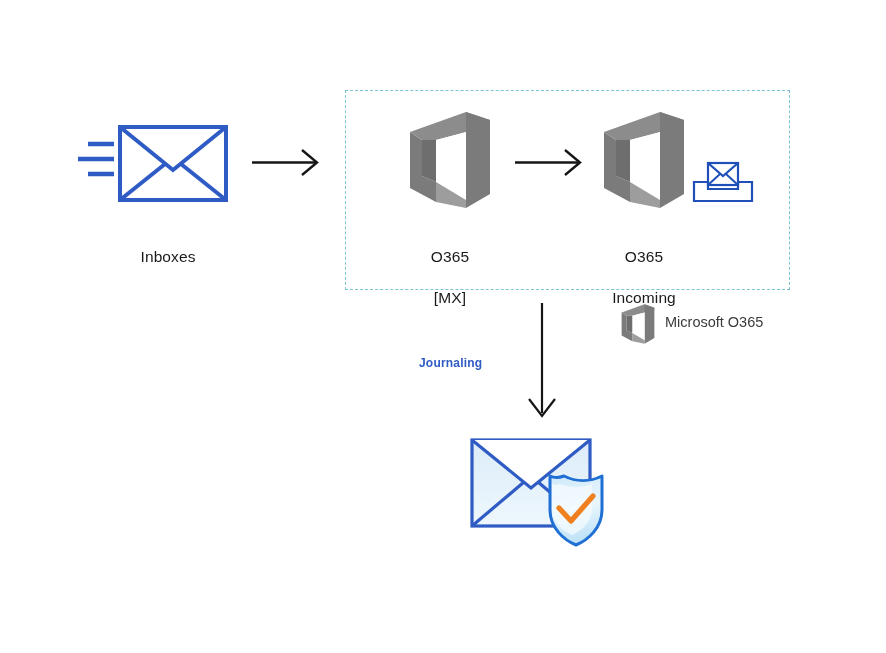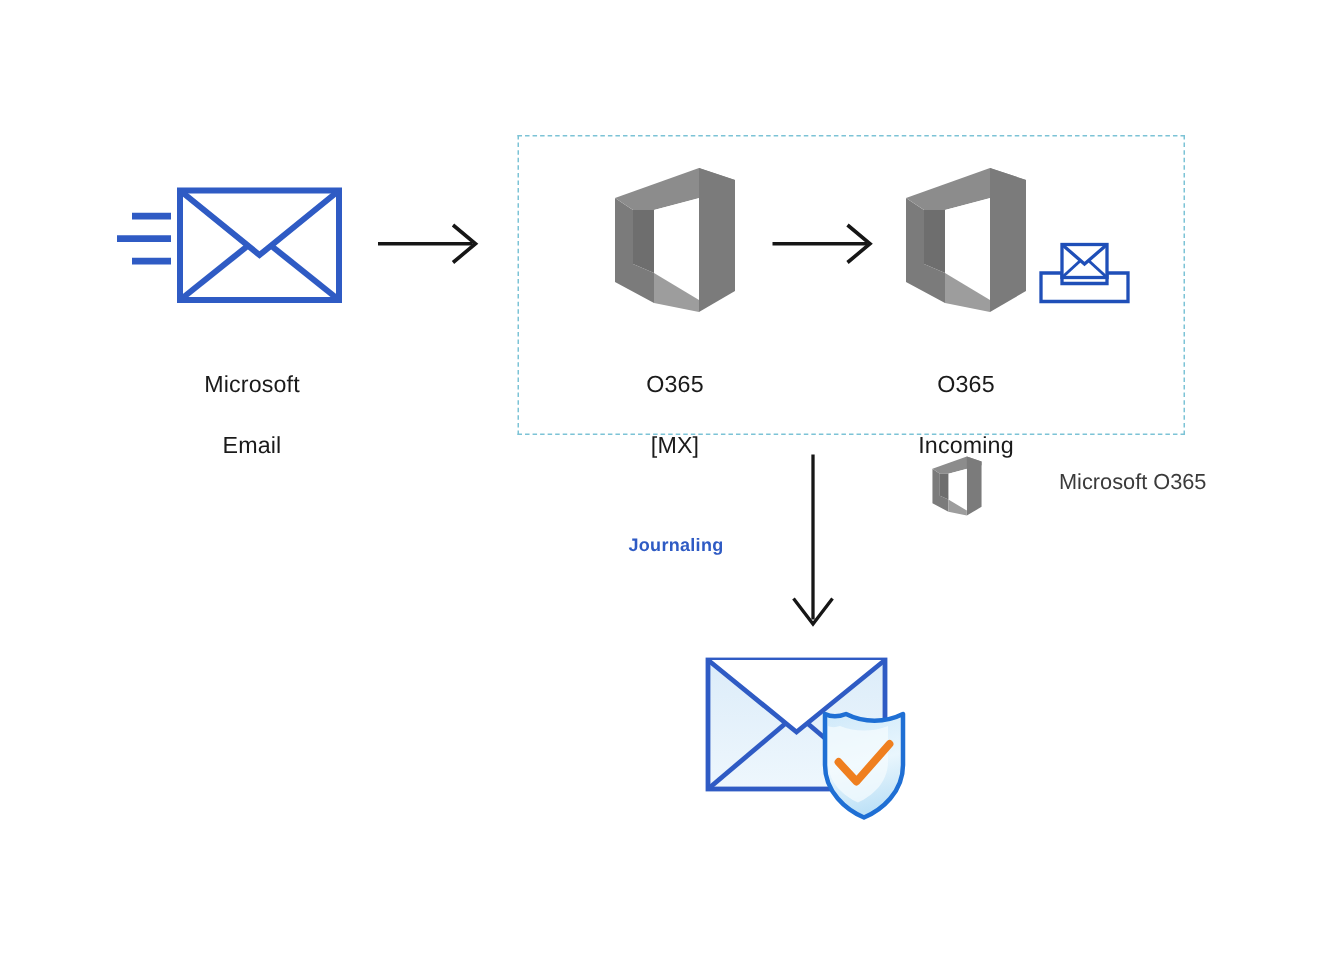--- a/index.html
+++ b/index.html
@@ -73,22 +73,21 @@
       <line x1="18" y1="56" x2="44" y2="56" stroke="#2f5bc4" stroke-width="4.5" stroke-linecap="butt"></line>
 
       <rect x="50" y="9" width="106" height="73" fill="#ffffff" stroke="#2f5bc4" stroke-width="4"></rect>
 
       <path d="M50 9 L103 52 L156 9" fill="none" stroke="#2f5bc4" stroke-width="4" stroke-linejoin="miter"></path>
       <path d="M50 82 L95 46" fill="none" stroke="#2f5bc4" stroke-width="4"></path>
       <path d="M156 82 L111 46" fill="none" stroke="#2f5bc4" stroke-width="4"></path>
     </svg>
   </div>
   <div class="caption" style="left:98px; top:226px; width:140px;">
-    <span class="caption-line">Microsoft</span>
-    <span class="caption-line">Email</span>
+    <span class="caption-line">Inboxes</span>
   </div>
 
   <div class="node" style="left:252px; top:145px; width:75px; height:35px;">
     <svg width="75" height="35" viewBox="0 0 75 35">
       <line x1="0" y1="17.5" x2="63" y2="17.5" stroke="#161616" stroke-width="2.4"></line>
       <path d="M50 5 L65 17.5 L50 30" fill="none" stroke="#161616" stroke-width="2.4" stroke-linecap="butt" stroke-linejoin="miter"></path>
     </svg>
   </div>
 
   <div class="node" style="left:406px; top:110px; width:88px; height:100px;">
@@ -150,21 +149,21 @@
   <div class="node" style="left:620px; top:303px; width:36px; height:42px;">
     <svg width="36" height="42" viewBox="0 0 88 100">
       <path d="M4 22 L4 78 L30 92 L30 72 L16 66 L16 30 Z" fill="#7b7b7b"></path>
       <path d="M4 22 L60 2 L84 10 L84 16 L30 30 L16 30 Z" fill="#8c8c8c"></path>
       <path d="M60 2 L84 10 L84 84 L60 98 Z" fill="#7b7b7b"></path>
       <path d="M30 30 L60 22 L60 90 L30 72 Z" fill="#ffffff"></path>
       <path d="M30 72 L60 90 L60 98 L30 92 Z" fill="#9d9d9d"></path>
       <path d="M16 30 L30 30 L30 72 L16 66 Z" fill="#6e6e6e"></path>
     </svg>
   </div>
-  <div class="legend-label" style="left:665px; top:314px;margin-left:41px;">Microsoft O365</div>
+  <div class="legend-label" style="left:665px; top:314px;">Microsoft O365</div>
 
   <div class="node" style="left:522px; top:303px; width:40px; height:118px;">
     <svg width="40" height="118" viewBox="0 0 40 118">
       <line x1="20" y1="0" x2="20" y2="110" stroke="#161616" stroke-width="2.2"></line>
       <path d="M7 96 L20 113 L33 96" fill="none" stroke="#161616" stroke-width="2.2" stroke-linecap="butt" stroke-linejoin="miter"></path>
     </svg>
   </div>
   <div class="journal-label" style="left:419px; top:356px;">Journaling</div>
 
   <div class="node" style="left:466px; top:432px; width:160px; height:118px;">

